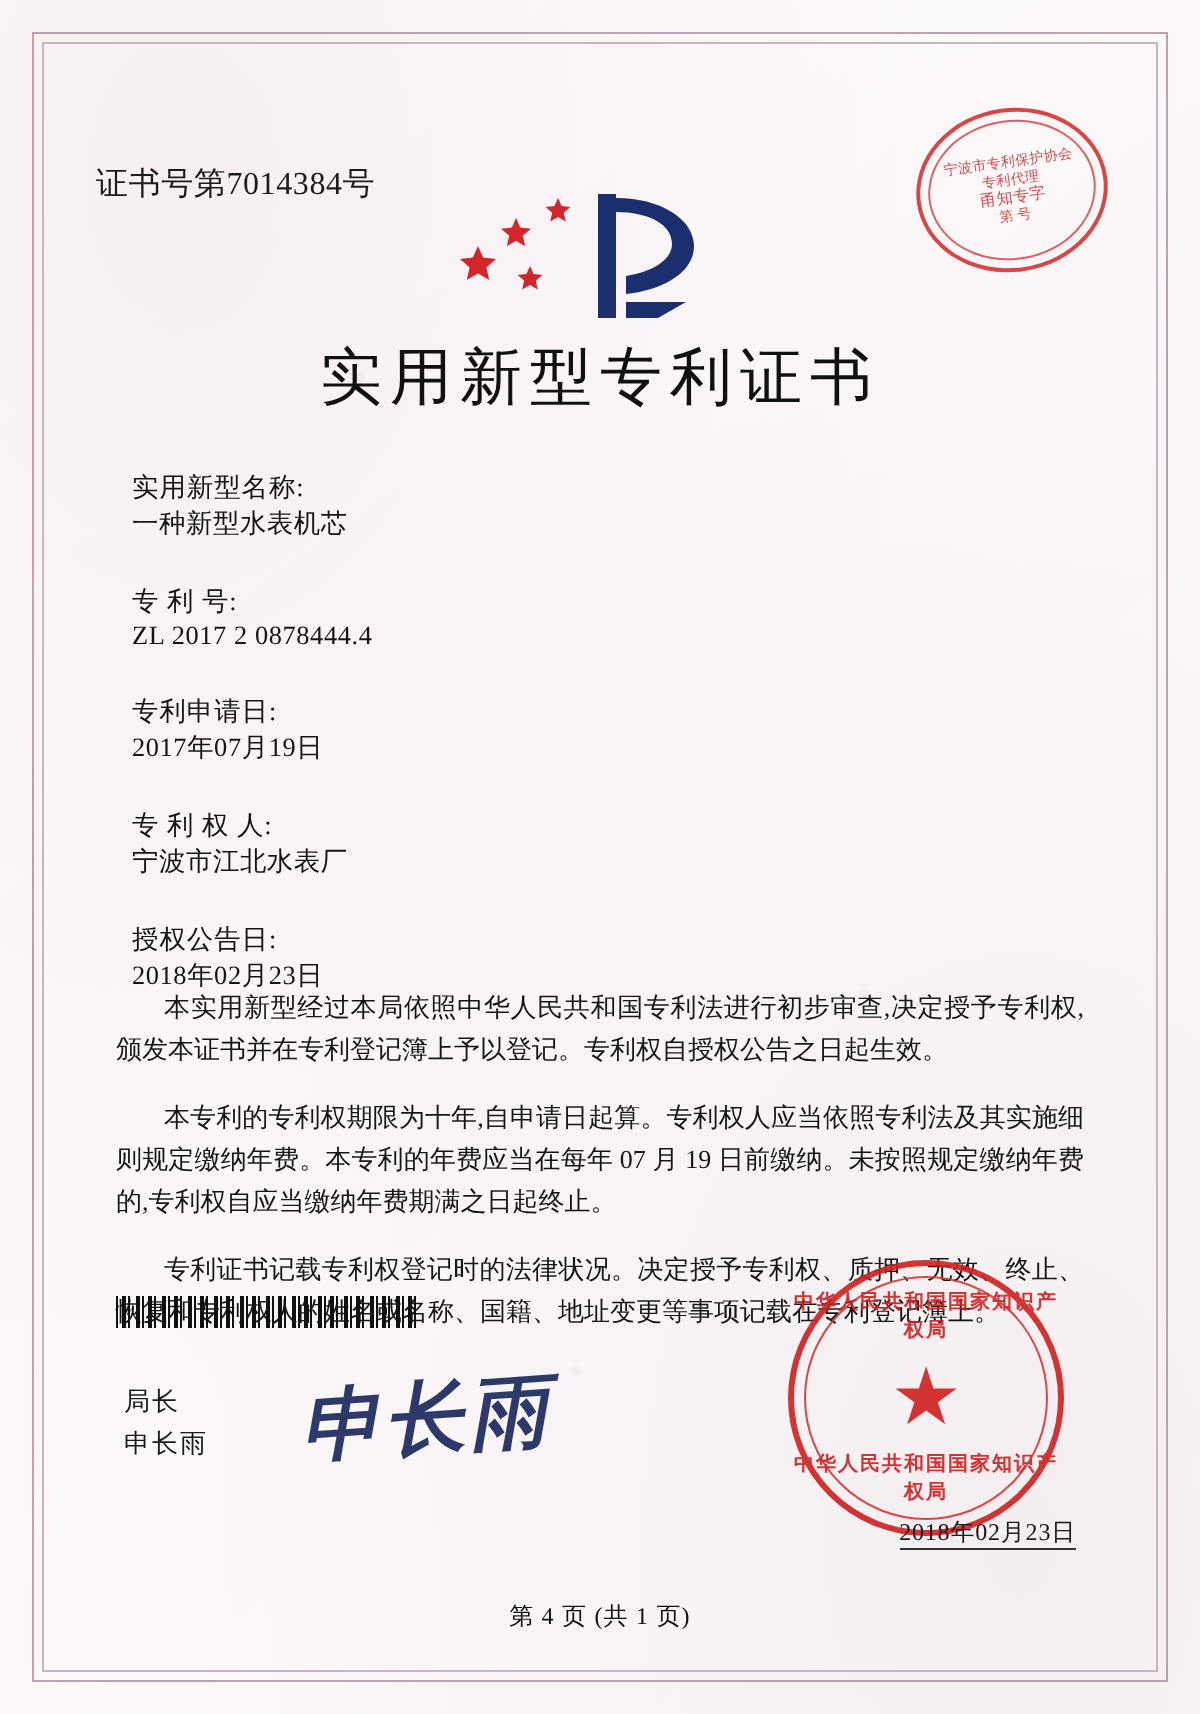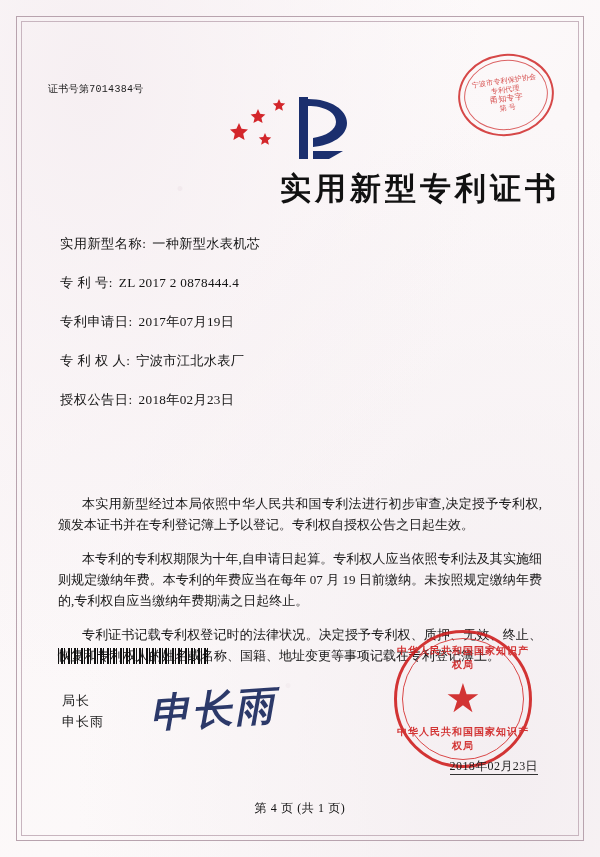--- a/index.html
+++ b/index.html
@@ -37,24 +37,23 @@
   .content {
     position: absolute;
     left: 40px; top: 40px; right: 40px; bottom: 34px;
   }
 
   
   .cert-no {
     position: absolute;
     left: 8px;
     top: 42px;
-    font-size: 10px;
+    font-size: 16px;
     letter-spacing: 0.3px;
     color: #1c1c1c;
-    font-family: Liberation Mono, monospace;
   }
 
   
   .stamp-oval {
     position: absolute;
     right: 6px;
     top: 14px;
     width: 92px;
     height: 78px;
     border-radius: 50%;
@@ -94,41 +93,42 @@
     display: flex;
     align-items: center;
     justify-content: center;
   }
 
   
   .doc-title {
     position: absolute;
     left: 0; right: 0;
     top: 128px;
-    text-align: right;
+    text-align: center;
     font-size: 31px;
-    font-weight: bold;
+    font-weight: normal;
     letter-spacing: 4px;
     color: #111;
     font-family: "DejaVu Serif", "Liberation Serif", serif;
   }
 
   
   .fields {
     position: absolute;
     left: 20px;
     right: 20px;
     top: 195px;
   }
   .field-row {
     display: flex;
     align-items: baseline;
     margin-bottom: 21px;
     font-size: 13.2px;
     color: #141414;
+    flex-direction: column;
   }
   .field-label {
     white-space: nowrap;
     letter-spacing: 0.5px;
   }
   .field-value {
     margin-left: 6px;
     letter-spacing: 0.3px;
   }
 

